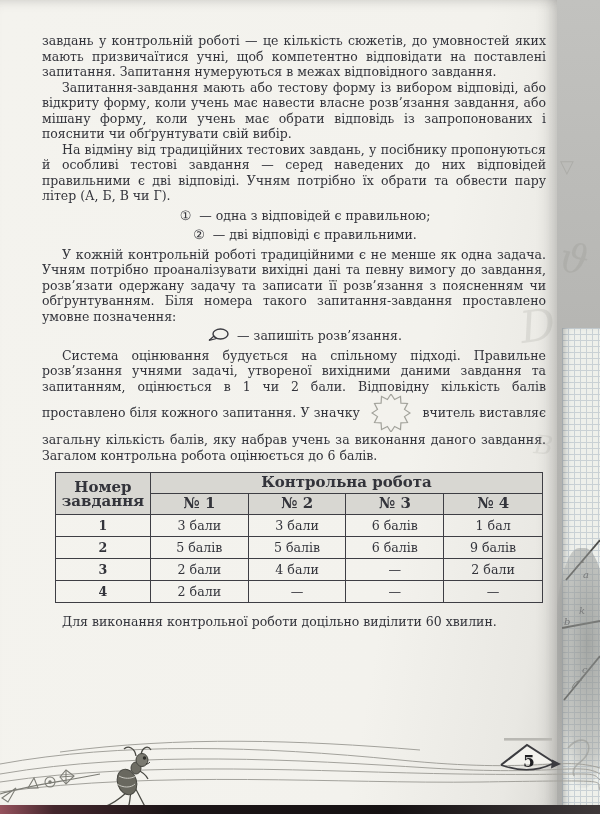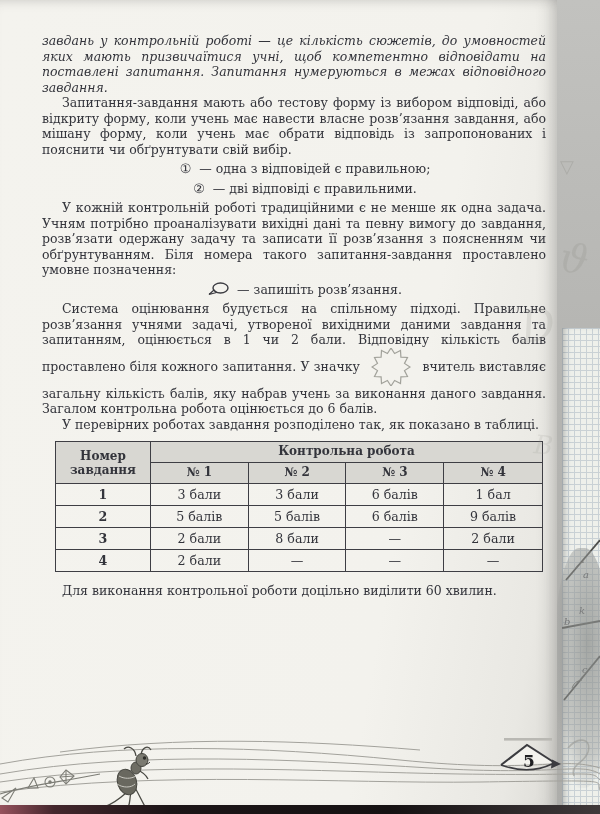--- a/index.html
+++ b/index.html
@@ -32,28 +32,28 @@
     position:absolute; left:0; top:0; width:557px; height:807px;
     background:linear-gradient(100deg,#f4f3ee 0%,#f3f2ed 70%,#e9e8e3 92%,#dddcd7 100%);
     box-shadow:inset -14px 0 16px -10px rgba(60,60,60,.30), inset 0 10px 14px -12px rgba(60,60,60,.25);
   }
   .content {
     position:absolute; left:42px; top:33px; width:504px;
     font-size:12.5px; line-height:15.5px; color:#33343b;
     text-align:justify;
   }
   .content p { margin:0; text-indent:20px; }
-  .content p.no-indent { text-indent:0;font-style:italic; }
+  .content p.no-indent { text-indent:0; }
   .legend-line { padding-left:22px; margin:4px 0; text-align:center; }
   .legend-line .sym { font-size:13px; margin-right:4px; }
   .write-icon { vertical-align:-2px; margin-right:4px; }
   .starburst { vertical-align:middle; margin:0 7px; }
   .work-table { border-collapse:collapse; margin:9px 0 0 13px; width:488px; }
   .work-table th, .work-table td { border:1.5px solid #3e3e44; padding:1px 3px; }
-  .work-table th { background:#d8d7d2; font-weight:bold; font-size:12px; text-align:center; height:21px; }
+  .work-table th { background:#d8d7d2; font-weight:bold; font-size:15px; text-align:center; height:21px; }
   .work-table th.corner { width:95px; line-height:14px; }
   .work-table td { text-align:center; font-size:12.6px; height:22px; }
   .work-table td.num { font-style:normal; font-weight:bold; }
   .footer-note { margin-top:11px !important; }
   .ghost { position:absolute; font-style:italic; color:#8f8f88; pointer-events:none; }
   .footer-art { position:absolute; left:0; top:718px; width:600px; height:90px; z-index:5; }
   .pagenum-wrap { position:absolute; left:497px; top:738px; width:66px; height:40px; z-index:6; }
   .bottom-strip {
     position:absolute; left:0; bottom:0; width:600px; height:9px; z-index:7;
     background:linear-gradient(to right,#96525d 0%,#43262c 9%,#1c1517 28%,#151112 65%,#3f393a 100%);
@@ -80,20 +80,21 @@
     <path d="M6,420 C16,408 30,410 26,424 C22,436 8,436 12,448" stroke="#9a9a93" stroke-width="1.6" fill="none" opacity=".6"></path>
   </svg>
 </div>
 <div class="gray-blob"></div>
 
 <div class="page">
   <div class="content">
 
     <p class="no-indent">завдань у контрольній роботі — це кількість сюжетів, до умовностей яких мають призвичаїтися учні, щоб компетентно відповідати на поставлені запитання. Запитання нумеруються в межах відповідного завдання.</p>
     <p>Запитання-завдання мають або тестову форму із вибором відповіді, або відкриту форму, коли учень має навести власне розв’язання завдання, або мішану форму, коли учень має обрати відповідь із запропонованих і пояснити чи обґрунтувати свій вибір.</p>
+    <p>На відміну від традиційних тестових завдань, у посібнику пропонуються й особливі тестові завдання — серед наведених до них відповідей правильними є дві відповіді. Учням потрібно їх обрати та обвести пару літер (А, Б, В чи Г).</p>
 
     <div class="legend-line">
       <span class="sym">①</span>
       <span>— одна з відповідей є правильною;</span>
     </div>
     <div class="legend-line">
       <span class="sym">②</span>
       <span>— дві відповіді є правильними.</span>
     </div>
 
@@ -108,21 +109,20 @@
     </div>
 
     <p>
       <span>Система оцінювання будується на спільному підході. Правильне розв’язання учнями задачі, утвореної вихідними даними завдання та запитанням, оцінюється в 1 чи 2 бали. Відповідну кількість балів проставлено біля кожного запитання. У значку</span>
       <svg class="starburst" width="40" height="38" viewBox="0 0 40 38">
         <polygon points="39,19 33.5,22.6 36.5,28.5 29.9,28.9 29.5,35.5 23.6,32.5 20,38 16.4,32.5 10.5,35.5 10.1,28.9 3.5,28.5 6.5,22.6 1,19 6.5,15.4 3.5,9.5 10.1,9.1 10.5,2.5 16.4,5.5 20,0 23.6,5.5 29.5,2.5 29.9,9.1 36.5,9.5 33.5,15.4" fill="#f3f2ed" stroke="#a2a29b" stroke-width="1.2"></polygon>
       </svg>
       <span>вчитель виставляє загальну кількість балів, яку набрав учень за виконання даного завдання. Загалом контрольна робота оцінюється до 6 балів.</span>
     </p>
 
-    <p>У перевірних роботах завдання розподілено так, як показано в таблиці.</p>
 
     <table class="work-table">
       <colgroup>
           <col style="width:95px">
           <col style="width:98px">
           <col style="width:98px">
           <col style="width:98px">
           <col style="width:99px">
         </colgroup>
       <tbody>
@@ -146,21 +146,21 @@
       <tr>
         <td class="num">2</td>
         <td>5 балів</td>
         <td>5 балів</td>
         <td>6 балів</td>
         <td>9 балів</td>
       </tr>
       <tr>
         <td class="num">3</td>
         <td>2 бали</td>
-        <td>8 бали</td>
+        <td>4 бали</td>
         <td>—</td>
         <td>2 бали</td>
       </tr>
       <tr>
         <td class="num">4</td>
         <td>2 бали</td>
         <td>—</td>
         <td>—</td>
         <td>—</td>
       </tr>

